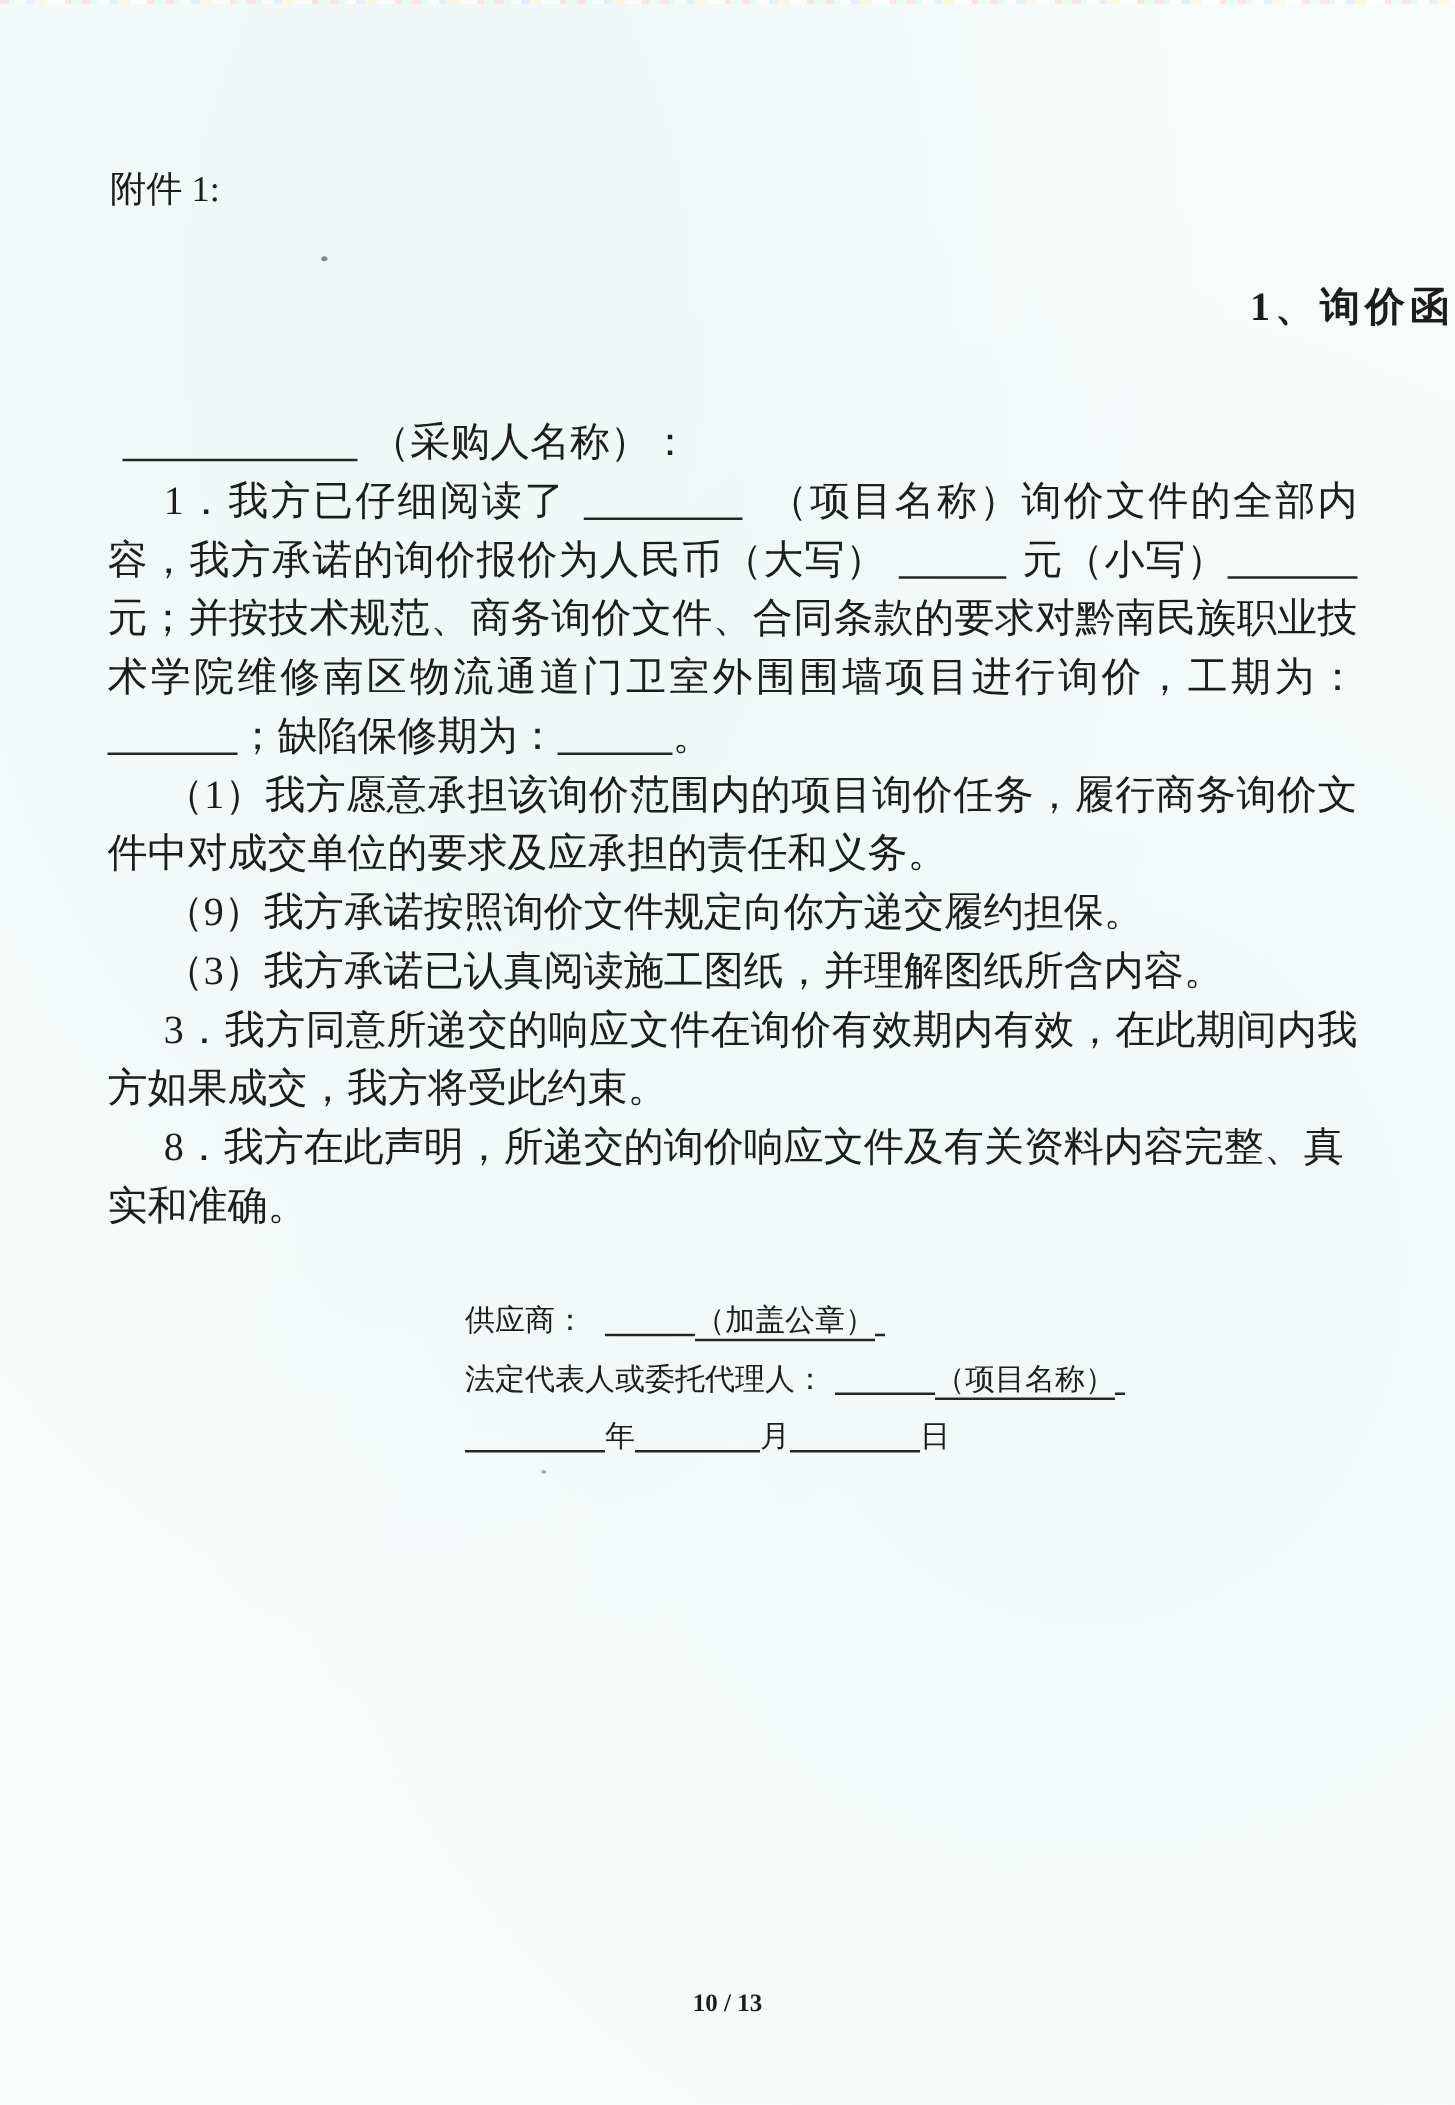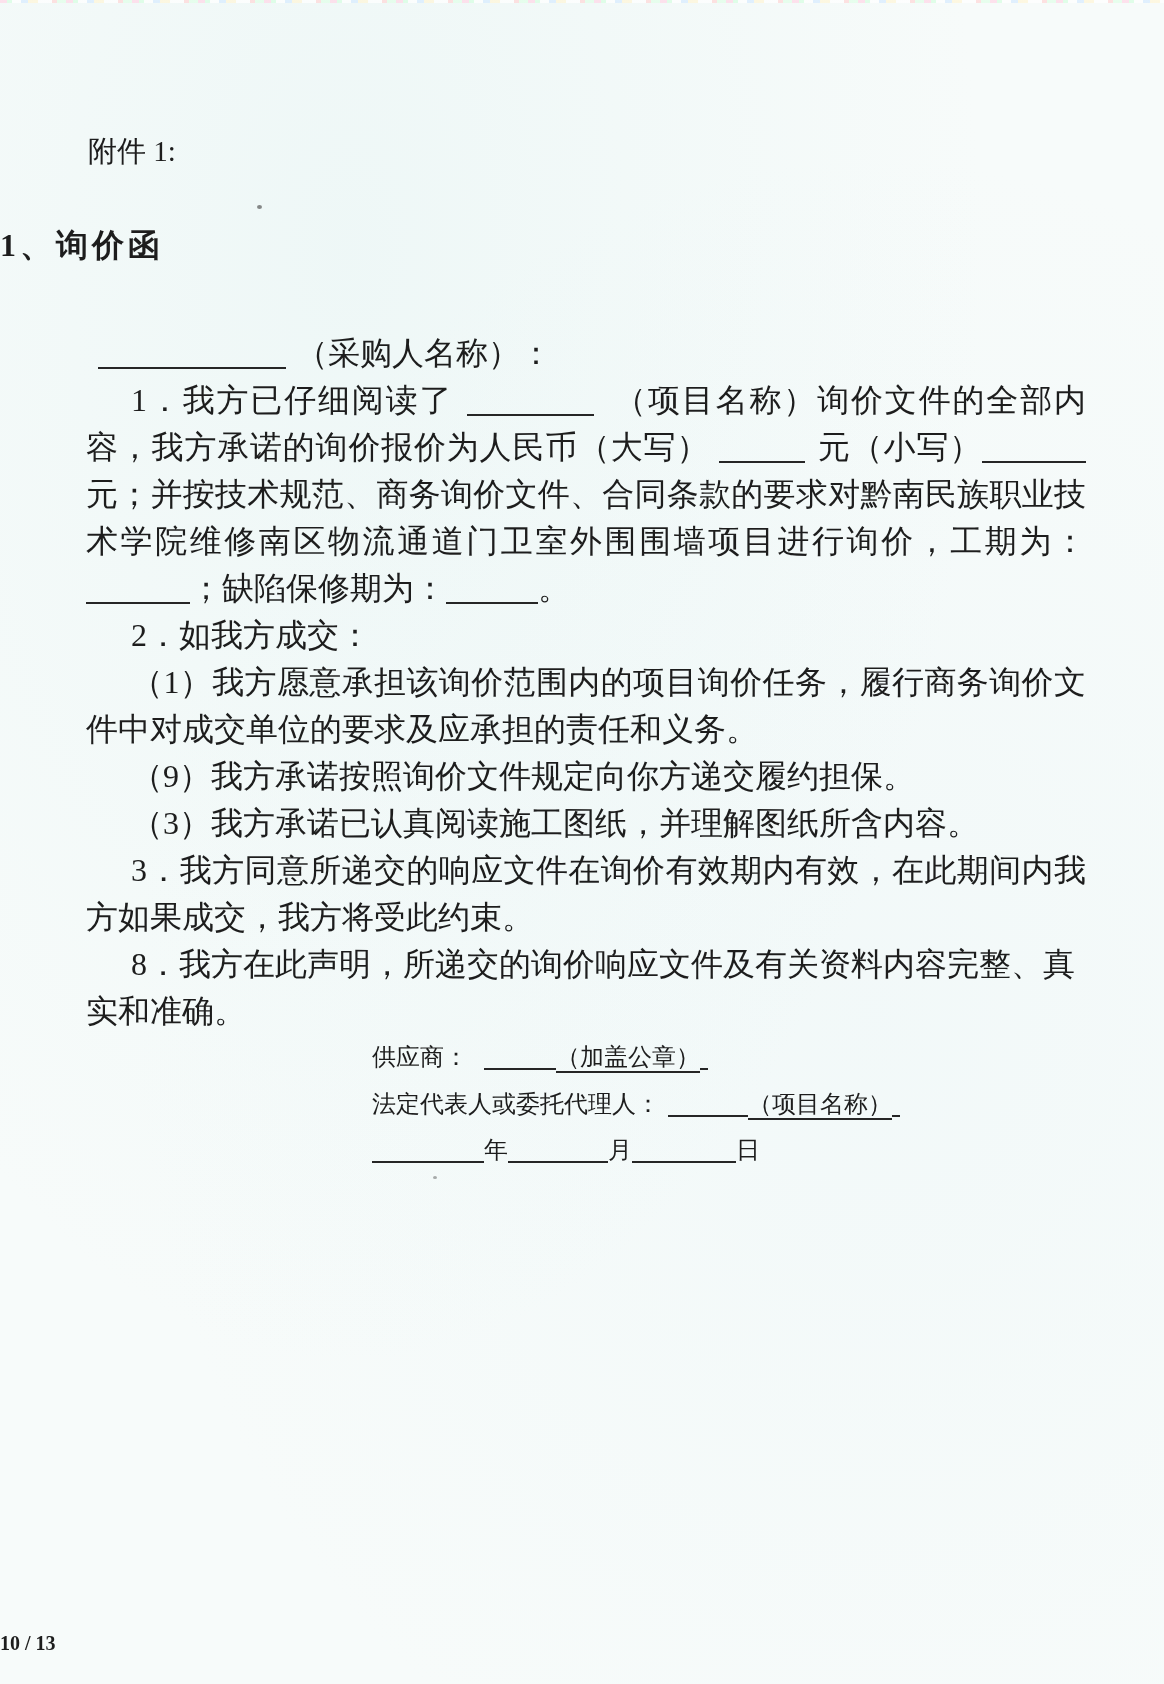--- a/index.html
+++ b/index.html
@@ -16,53 +16,52 @@
   }
   .noise{
     position:absolute;top:0;left:0;right:0;height:3px;
     background:repeating-linear-gradient(90deg,
       #ffd9e8 0 7px,#d9ffe3 7px 12px,#ffffff 12px 21px,
       #d9ecff 21px 28px,#fff6d9 28px 38px,#ffffff 38px 52px,
       #ffd9d9 52px 57px,#e2ffe9 57px 66px);
     opacity:.75;
   }
   .attachment{position:absolute;left:88px;top:132px;font-size:29px;}
-  .doc-title{position:absolute;left:0;width:100%;top:224px;text-align:left;
+  .doc-title{position:absolute;left:0;width:100%;top:224px;text-align:right;
     font-size:32px;font-weight:bold;letter-spacing:4px;}
   .body-text{position:absolute;left:86px;width:1000px;top:330px;
     font-size:32px;line-height:47px;}
   .body-text p{margin:0;}
   .indent{text-indent:45px;}
   .justify{text-align:justify;}
   .blank{display:inline-block;height:0;border-bottom:2px solid #262626;vertical-align:-5px;}
   .gap{display:inline-block;height:0;}
   .ublank{border-bottom:2px solid #262626;padding-bottom:1px;}
   .signature{position:absolute;left:372px;top:1034px;font-size:24px;line-height:47px;}
   .signature p{margin:0;}
   .date-line{margin-left:153px;font-family:Liberation Mono, monospace;}
-  .footer{position:absolute;left:0;width:100%;top:1632px;text-align:left;
+  .footer{position:absolute;left:0;width:100%;top:1592px;text-align:center;
     font-size:20px;font-weight:bold;}
   .speck{position:absolute;background:#4a4a4a;border-radius:50%;}
   .speck-1{left:257px;top:205px;width:5px;height:4px;opacity:.65;}
   .speck-2{left:433px;top:1176px;width:4px;height:3px;opacity:.45;}
 </style>
 </head>
 <body>
 
 <div class="page">
   <div class="noise"></div>
 
   <div class="attachment">附件 1:</div>
 
   <div class="doc-title">1、询价函</div>
 
   <div class="body-text">
       <p><span class="gap" style="width: 12px;"></span><span class="blank" style="width: 188px;"></span><span class="gap" style="width: 10px;"></span><span>（采购人名称）：</span></p>
       <p class="indent justify"><span>1．我方已仔细阅读了</span><span class="gap" style="width: 14px;"></span><span class="blank" style="width: 127px;"></span><span class="gap" style="width: 18px;"></span><span>（项目名称）询价文件的全部内容，我方承诺的询价报价为人民币（大写）</span><span class="gap" style="width: 10px;"></span><span class="blank" style="width: 86px;"></span><span class="gap" style="width: 12px;"></span><span>元（小写）</span><span class="blank" style="width: 104px;"></span><span>元；并按技术规范、商务询价文件、合同条款的要求对黔南民族职业技术学院维修南区物流通道门卫室外围围墙项目进行询价，工期为：</span><span class="blank" style="width: 104px;"></span><span>；缺陷保修期为：</span><span class="blank" style="width: 92px;"></span><span>。</span></p>
-      <p class="indent"><span>2．如我方成交：</span></p>
       <p class="indent justify"><span>（1）我方愿意承担该询价范围内的项目询价任务，履行商务询价文件中对成交单位的要求及应承担的责任和义务。</span></p>
       <p class="indent"><span>（9）我方承诺按照询价文件规定向你方递交履约担保。</span></p>
       <p class="indent"><span>（3）我方承诺已认真阅读施工图纸，并理解图纸所含内容。</span></p>
       <p class="indent justify"><span>3．我方同意所递交的响应文件在询价有效期内有效，在此期间内我方如果成交，我方将受此约束。</span></p>
       <p class="indent"><span>8．我方在此声明，所递交的询价响应文件及有关资料内容完整、真实和准确。</span></p>
     </div>
 
   <div class="signature">
       <p><span>供应商：</span><span class="gap" style="width: 16px;"></span><span class="blank" style="width: 72px;"></span><span class="ublank">（加盖公章）</span><span class="blank" style="width: 8px;"></span></p>
       <p><span>法定代表人或委托代理人：</span><span class="gap" style="width: 8px;"></span><span class="blank" style="width: 80px;"></span><span class="ublank">（项目名称）</span><span class="blank" style="width: 8px;"></span></p>

